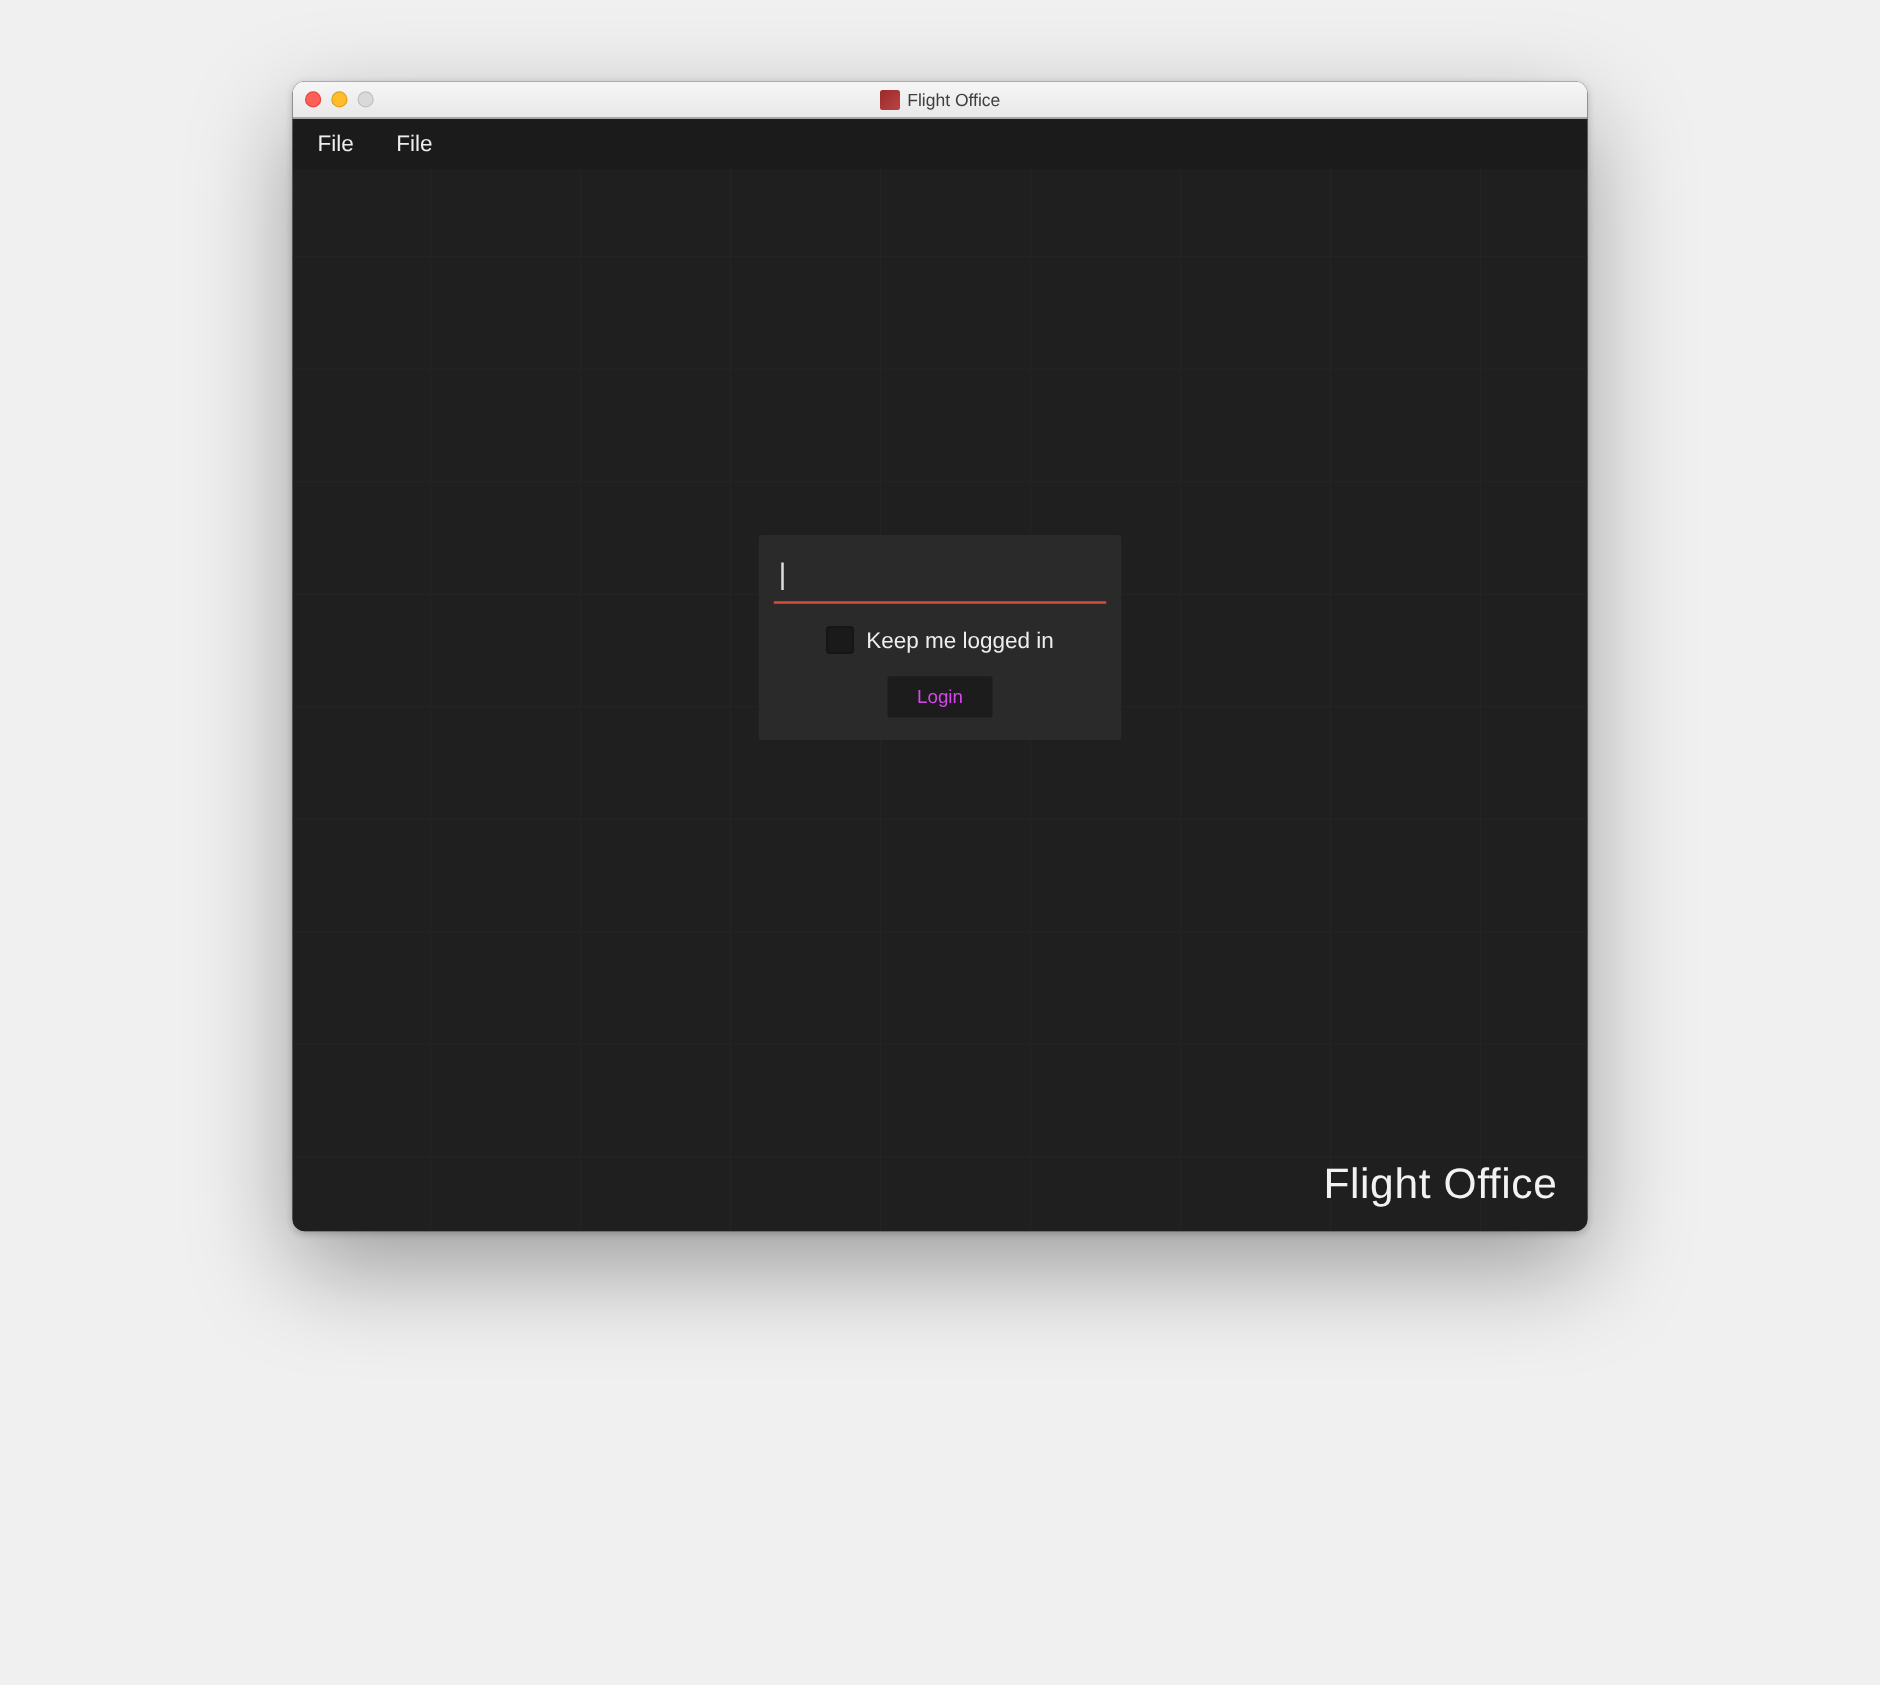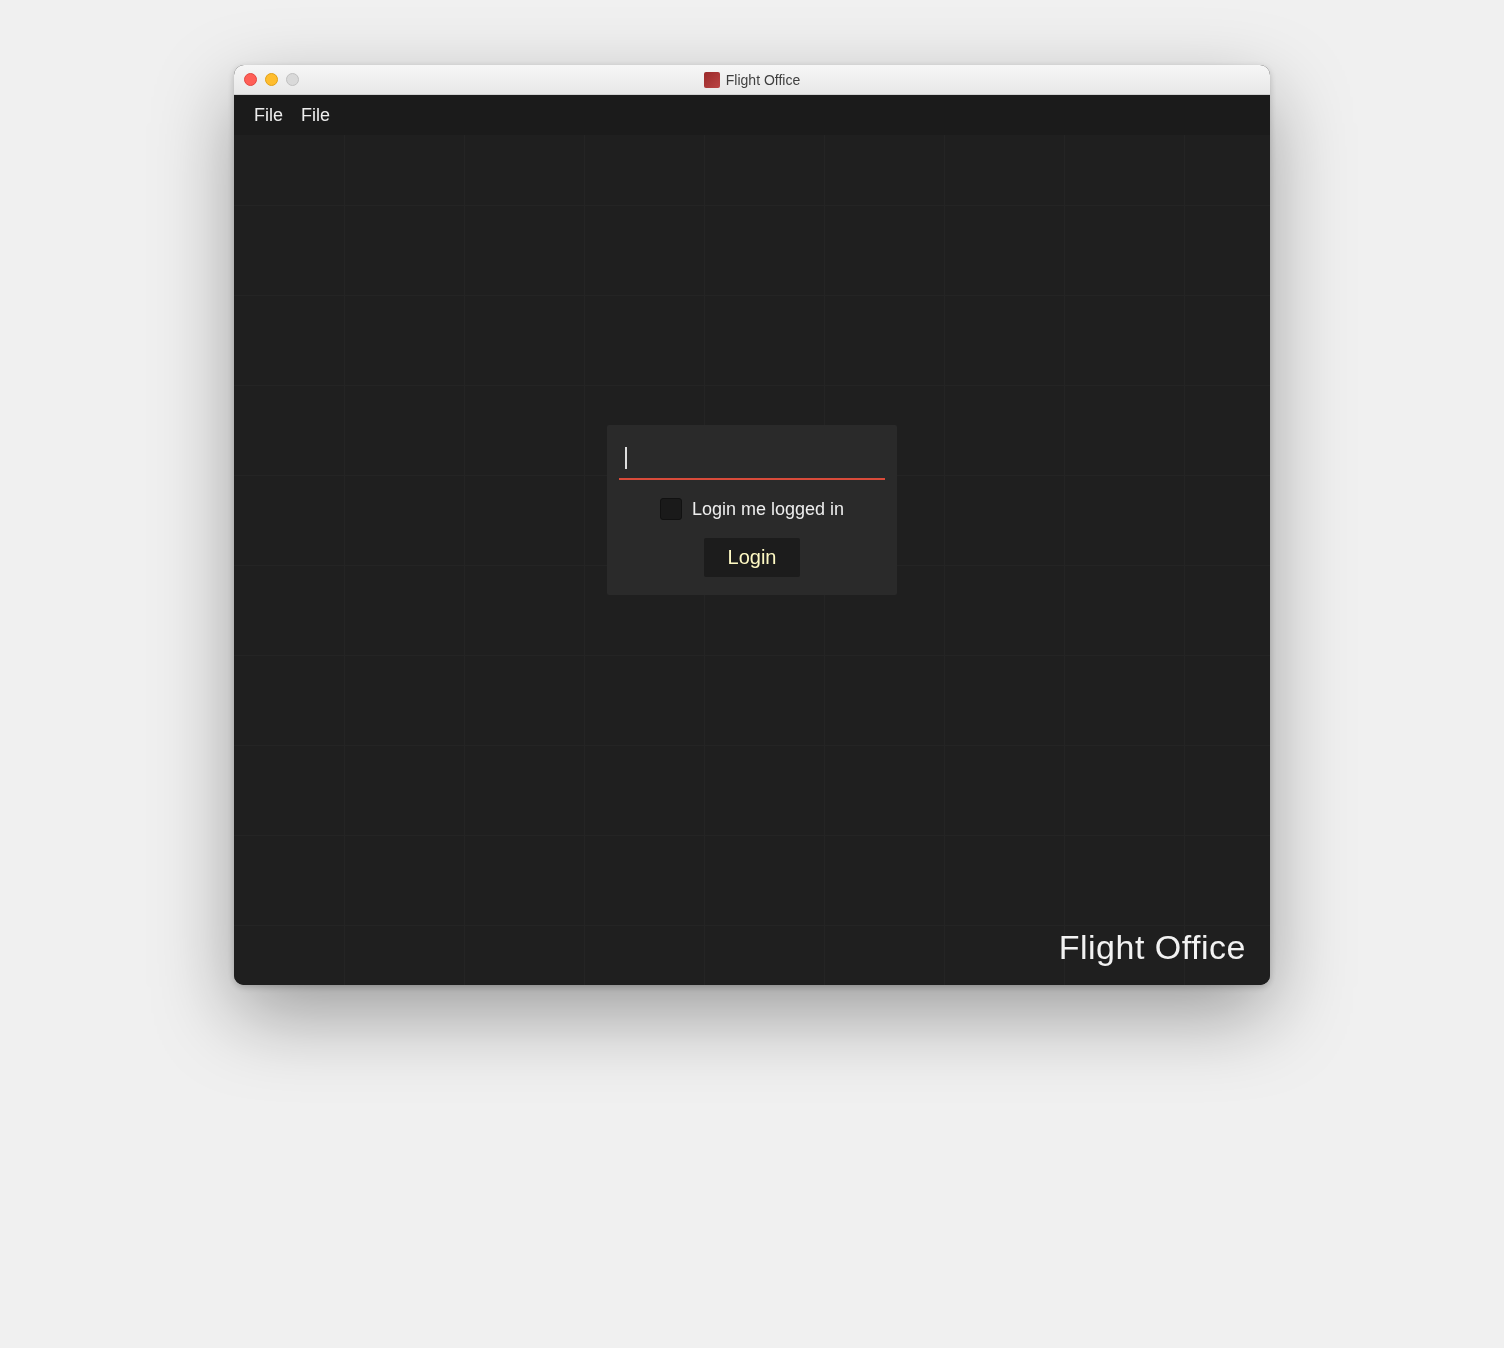--- a/index.html
+++ b/index.html
@@ -68,21 +68,21 @@
       background: linear-gradient(135deg, #9a2a2a, #b44);
       border-radius: 2px;
       display: inline-block;
     }
     .menubar {
       height: 40px;
       background: #1b1b1b;
       display: flex;
       align-items: center;
       padding: 0 12px;
-      gap: 2px;
+      gap: 18px;
     }
     .menubar .item {
       color: #eee;
       font-size: 18px;
       padding: 4px 8px;
       cursor: default;
     }
     .content {
       flex: 1;
       position: relative;
@@ -154,24 +154,24 @@
       color: #eee;
       font-size: 18px;
     }
     .login-btn-row {
       display: flex;
       justify-content: center;
       margin-top: 6px;
     }
     .login-btn {
       background: #1c1c1c;
-      color: #fef9c3;
+      color: #d946ef;
       border: none;
       padding: 8px 24px;
-      font-size: 20px;
+      font-size: 15px;
       border-radius: 2px;
       cursor: pointer;
     }
     .brand {
       position: absolute;
       right: 24px;
       bottom: 18px;
       color: #f2f2f2;
       font-size: 34px;
       font-weight: 500;
@@ -200,21 +200,21 @@
   </div>
 
   <div class="content">
     <div class="login-panel">
       <div class="field focused">
         <div class="caret"></div>
         <input type="text" value="" style="">
       </div>
       <div class="check-row">
         <div class="checkbox"></div>
-        <span class="check-label">Login me logged in</span>
+        <span class="check-label">Keep me logged in</span>
       </div>
       <div class="login-btn-row">
         <button class="login-btn">Login</button>
       </div>
     </div>
 
     <div class="brand">Flight Office</div>
   </div>
 </div>
 

